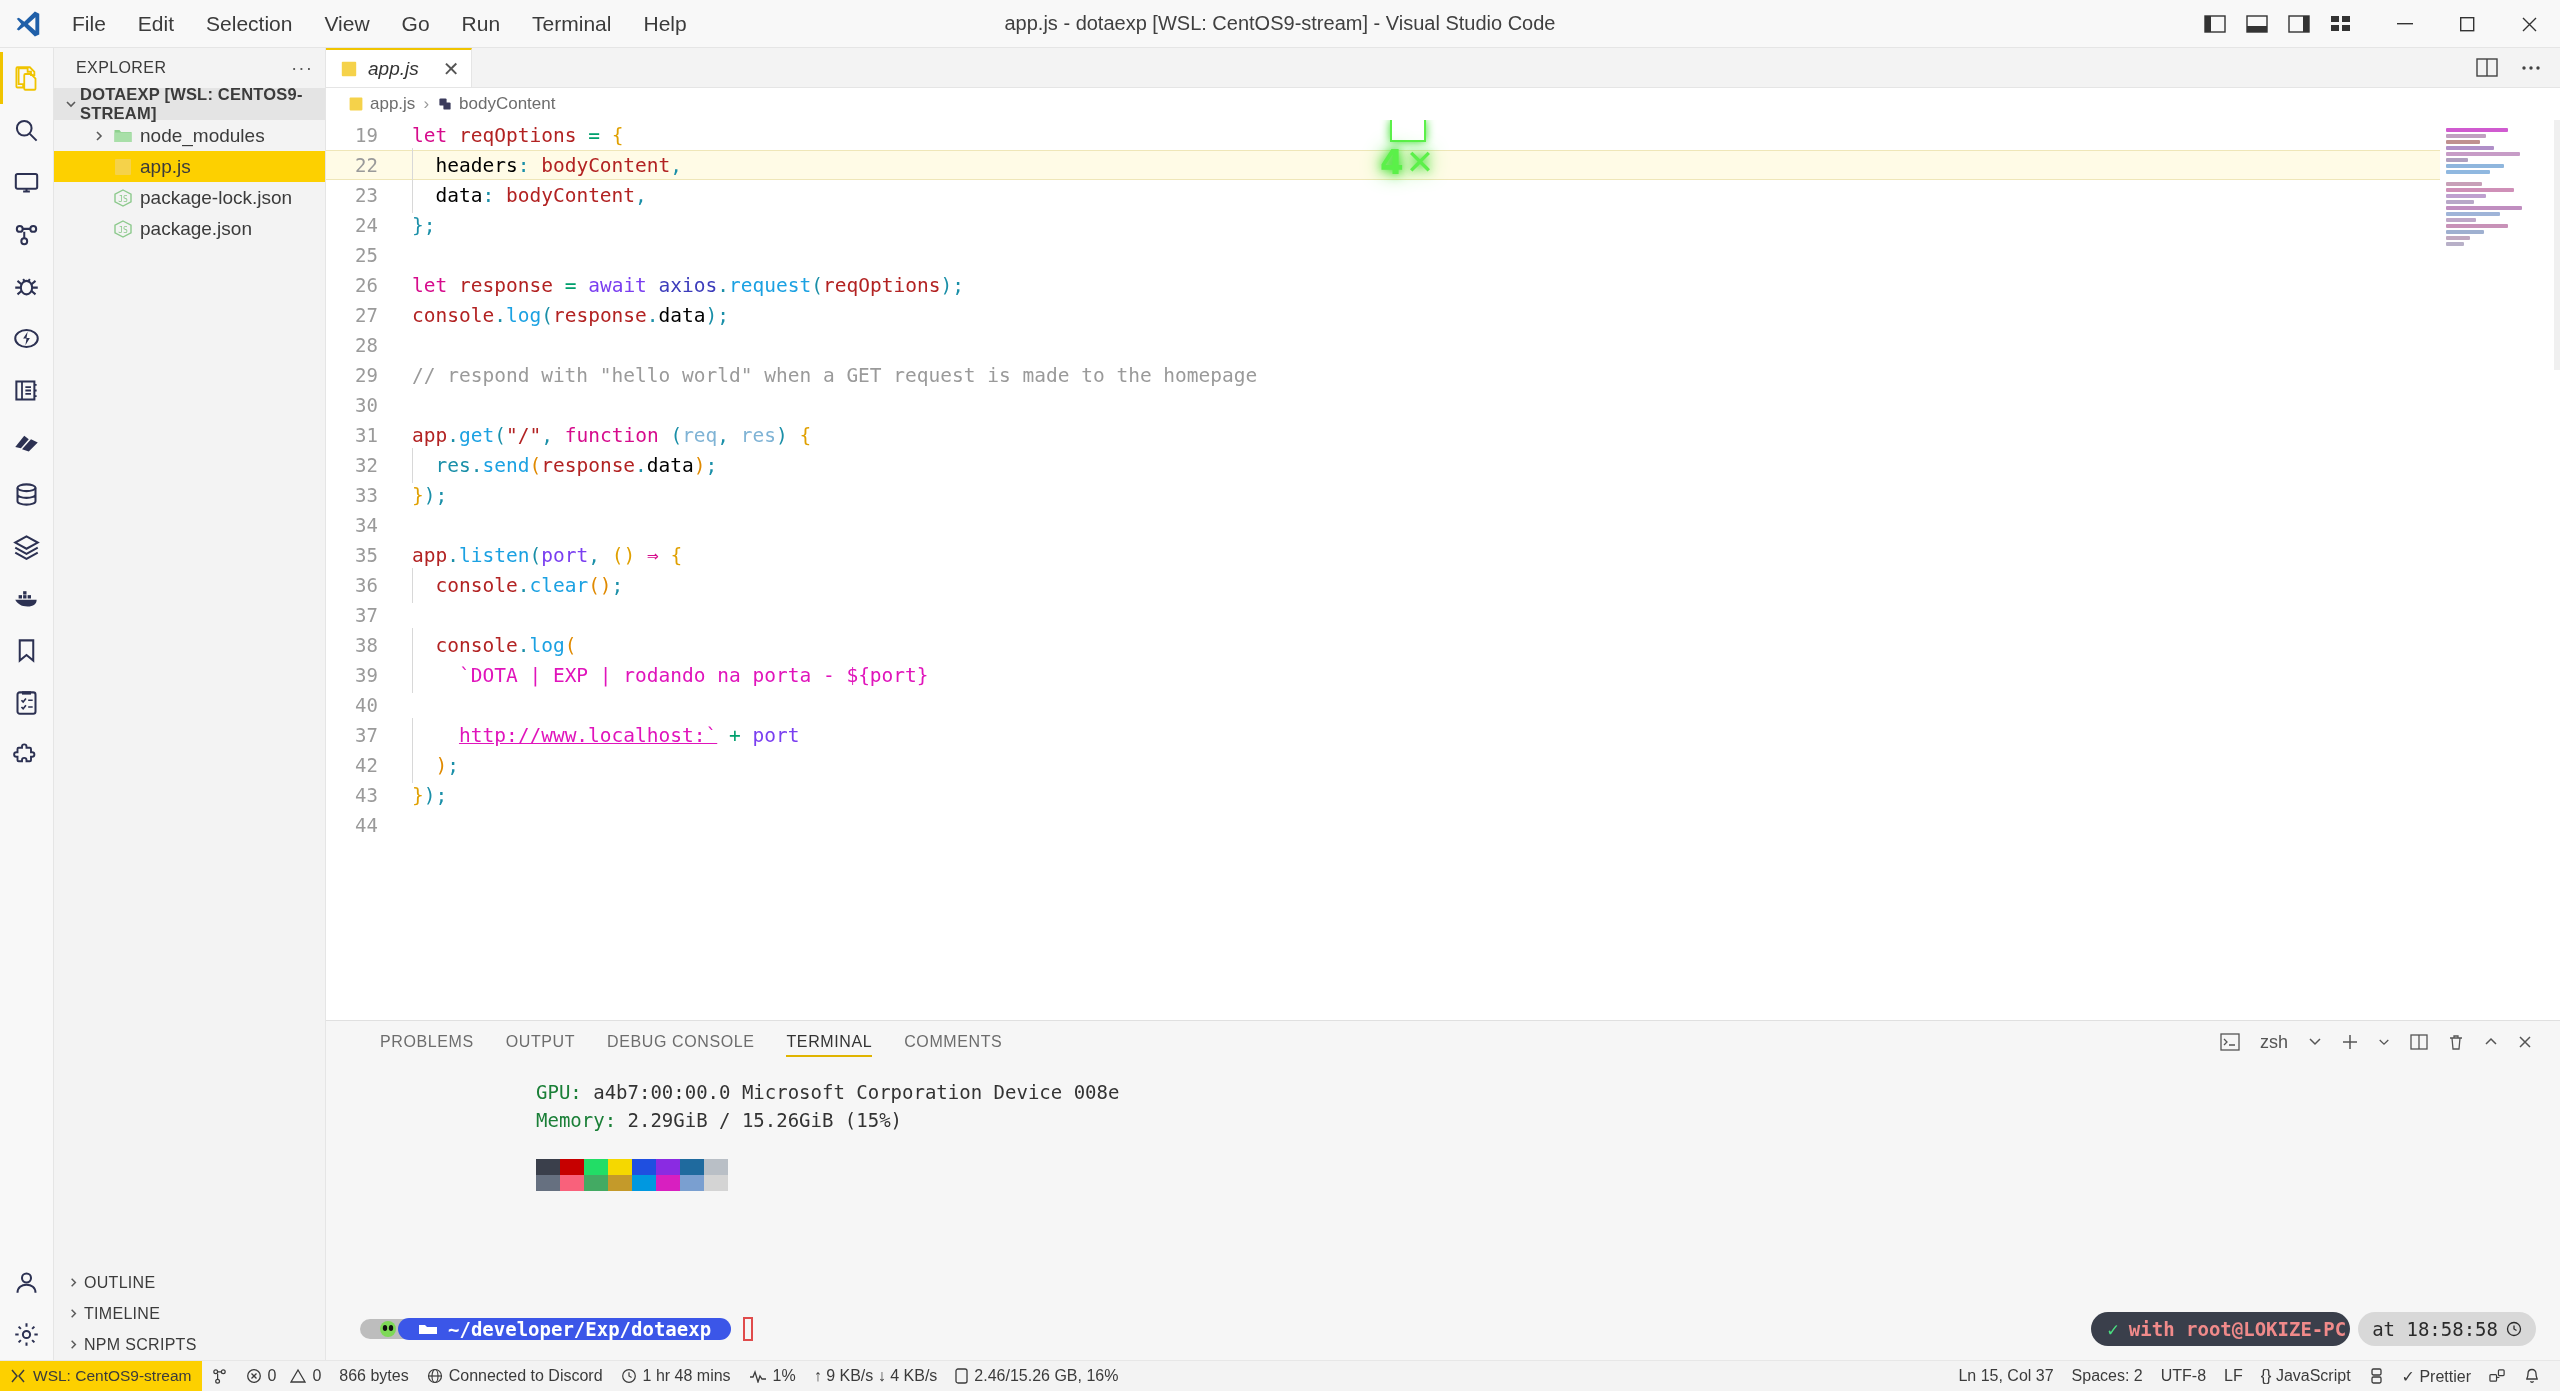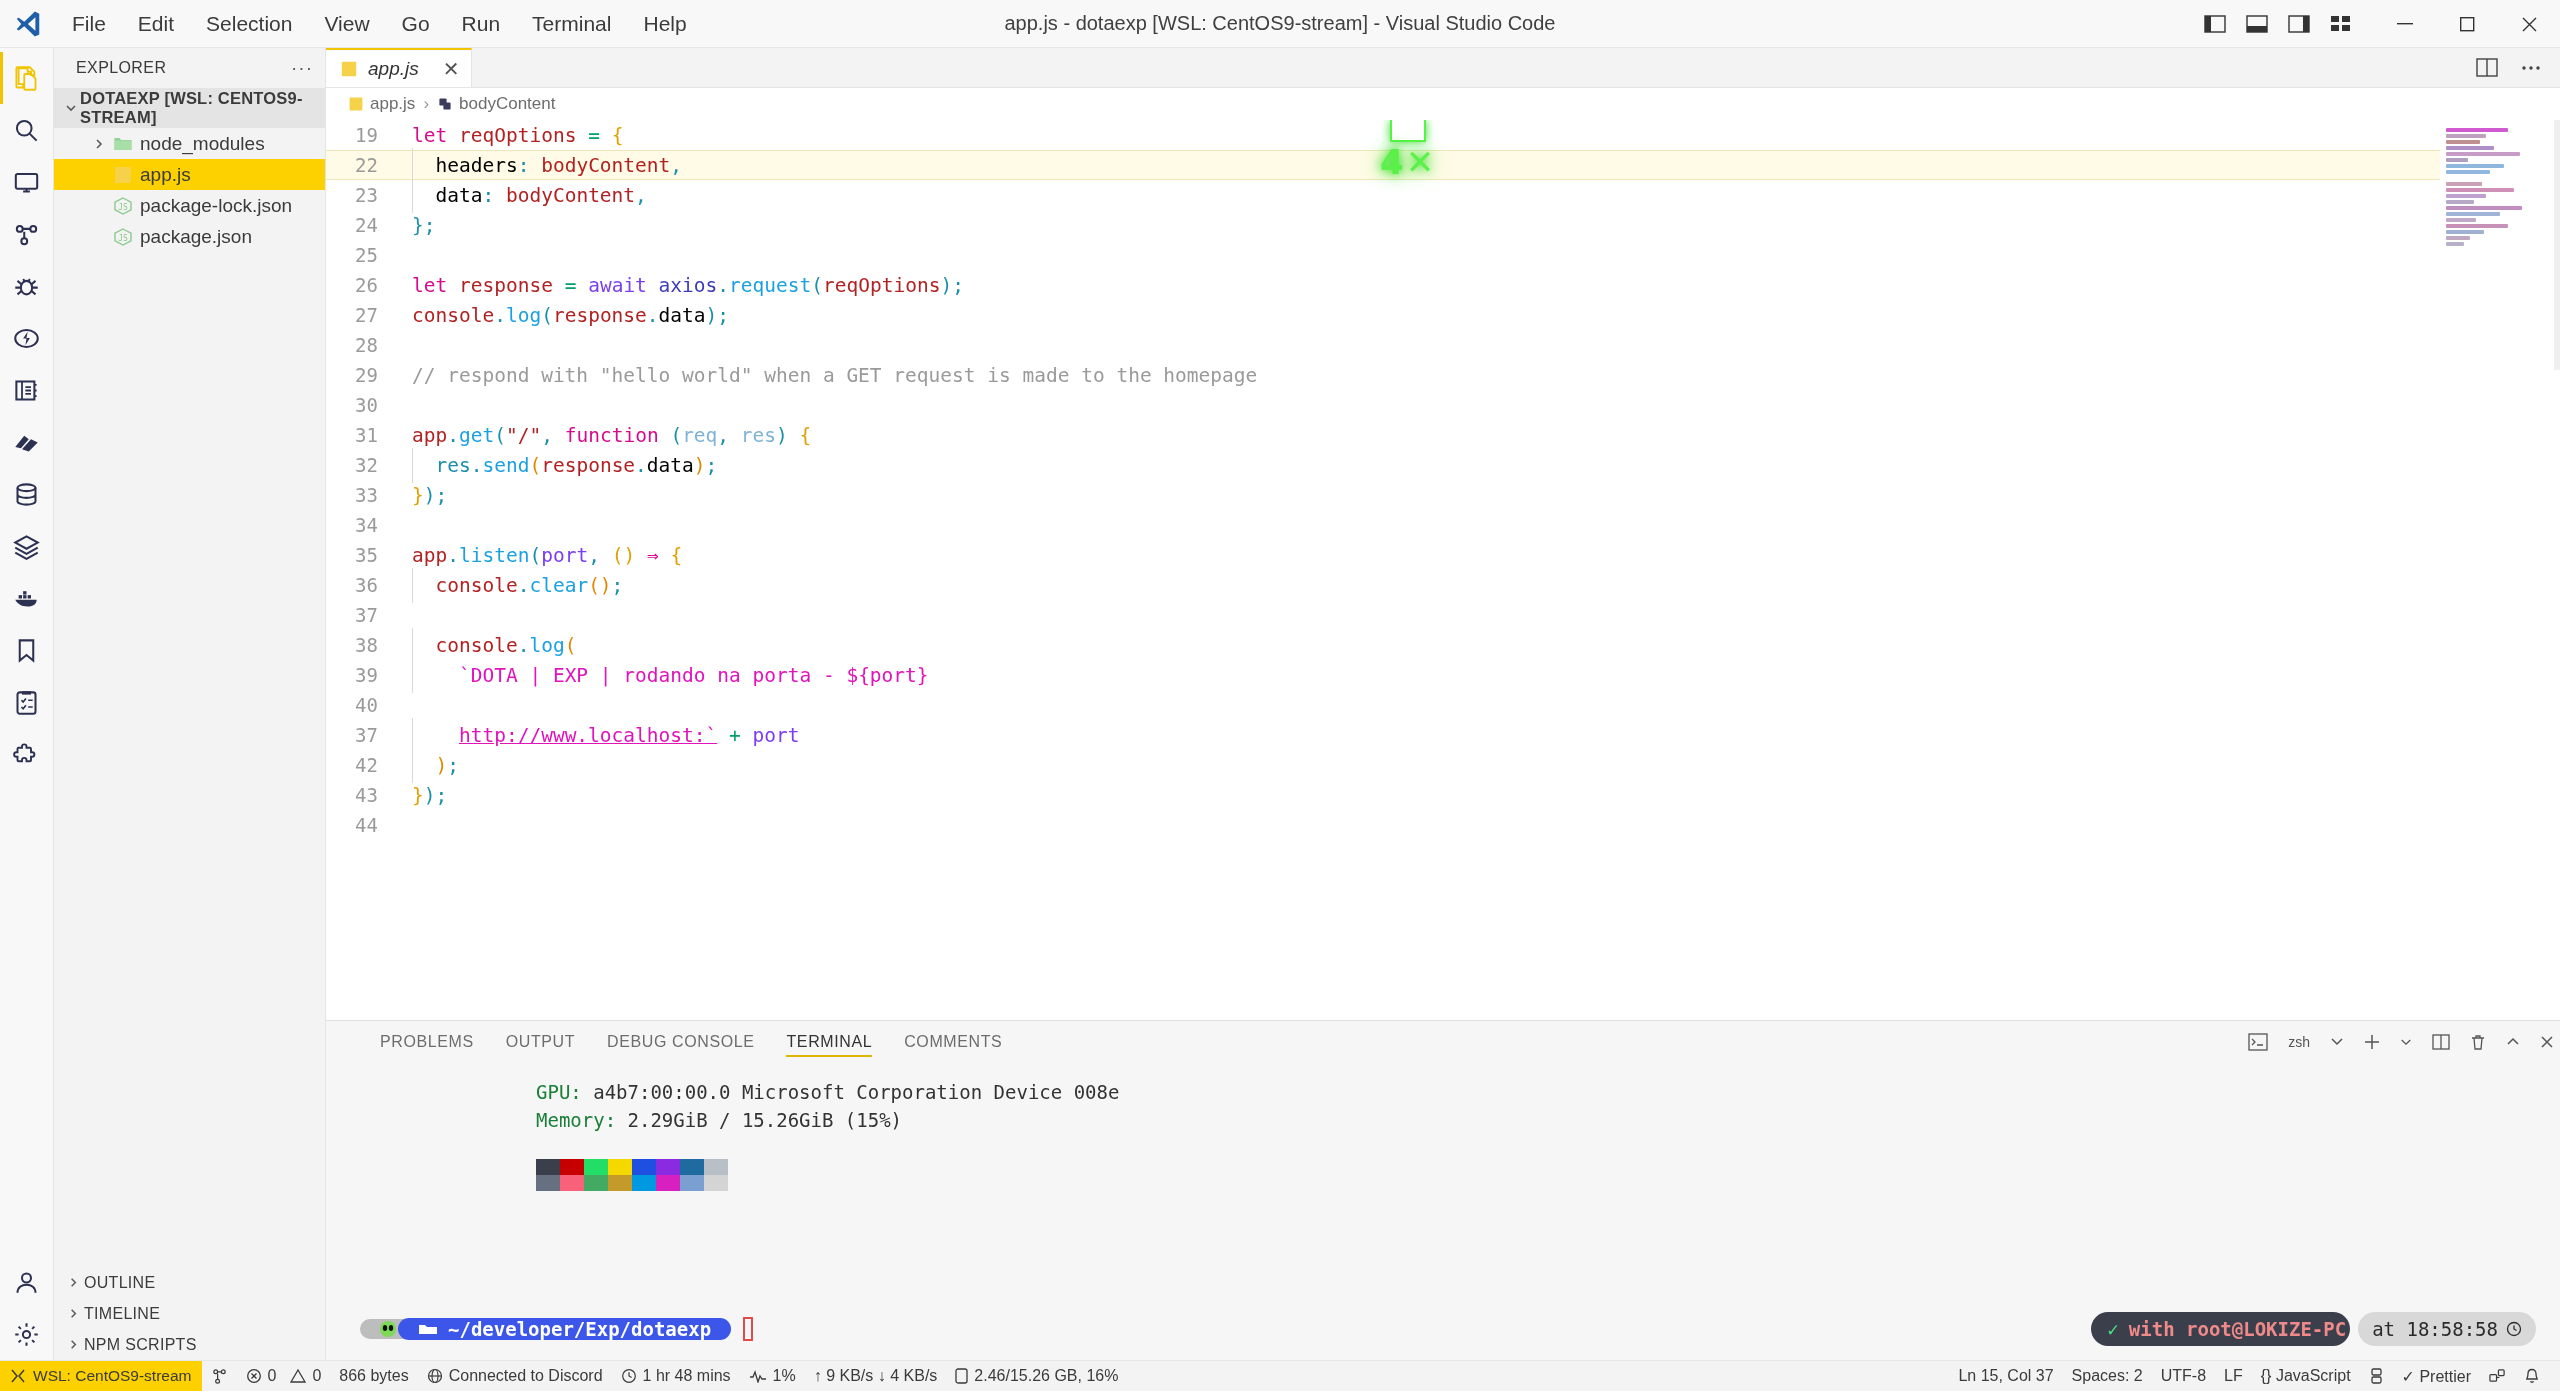--- a/index.html
+++ b/index.html
@@ -70,21 +70,21 @@
     font-size: 19px;
   }
   .sidebar-header {
     height: 40px; display: flex; align-items: center;
     padding: 0 12px 0 22px; color: #3b3b3b;
     font-size: 16px; letter-spacing: .4px;
   }
   .sidebar-header .ttl { flex: 1 1 auto; }
   .sb-dots { color: #5a5a5a; font-size: 19px; letter-spacing: 1px;}
   .tree-root {
-    height: 40px; display: flex; align-items: center;
+    height: 32px; display: flex; align-items: center;
     background: #e4e4e4; padding-left: 8px;
     font-weight: bold; font-size: 16.5px; color: #3b3b3b;
     letter-spacing: .2px;
   }
   .tree-row {
     height: 31px; display: flex; align-items: center;
     padding-left: 8px; font-size: 19px; color: #3b3b3b;
     white-space: nowrap;
   }
   .tree-row.selected { background: #fdd000; }
@@ -190,21 +190,21 @@
   .ptab {
     font-size: 16px; letter-spacing: .6px; color: #6d6d6d;
     padding: 0 16px; height: 42px; display: flex; align-items: center;
     position: relative;
   }
   .ptab.active { color: #333; }
   .ptab.active::after {
     content: ""; position: absolute; left: 16px; right: 16px; bottom: 6px;
     height: 2px; background: #e0b400;
   }
-  .panel-actions { margin-left: auto; display: flex; align-items: center; gap: 20px; padding-right: 6px; color:#555; font-size:14px;}
+  .panel-actions { margin-left: auto; display: flex; align-items: center; gap: 20px; padding-right: 28px; color:#555; font-size:18px;}
   .term-body {
     flex: 1 1 auto; position: relative;
     font-family: "DejaVu Sans Mono", monospace; font-size: 19px;
     padding: 18px 0 0 210px; color: #333; overflow: hidden;
   }
   .term-line { height: 28px; white-space: pre; }
   .tc-green { color: #1a7f37; }
   .swatches { margin-top: 22px; }
   .sw-row { display: flex; }
   .sw { width: 24px; height: 16px; }

